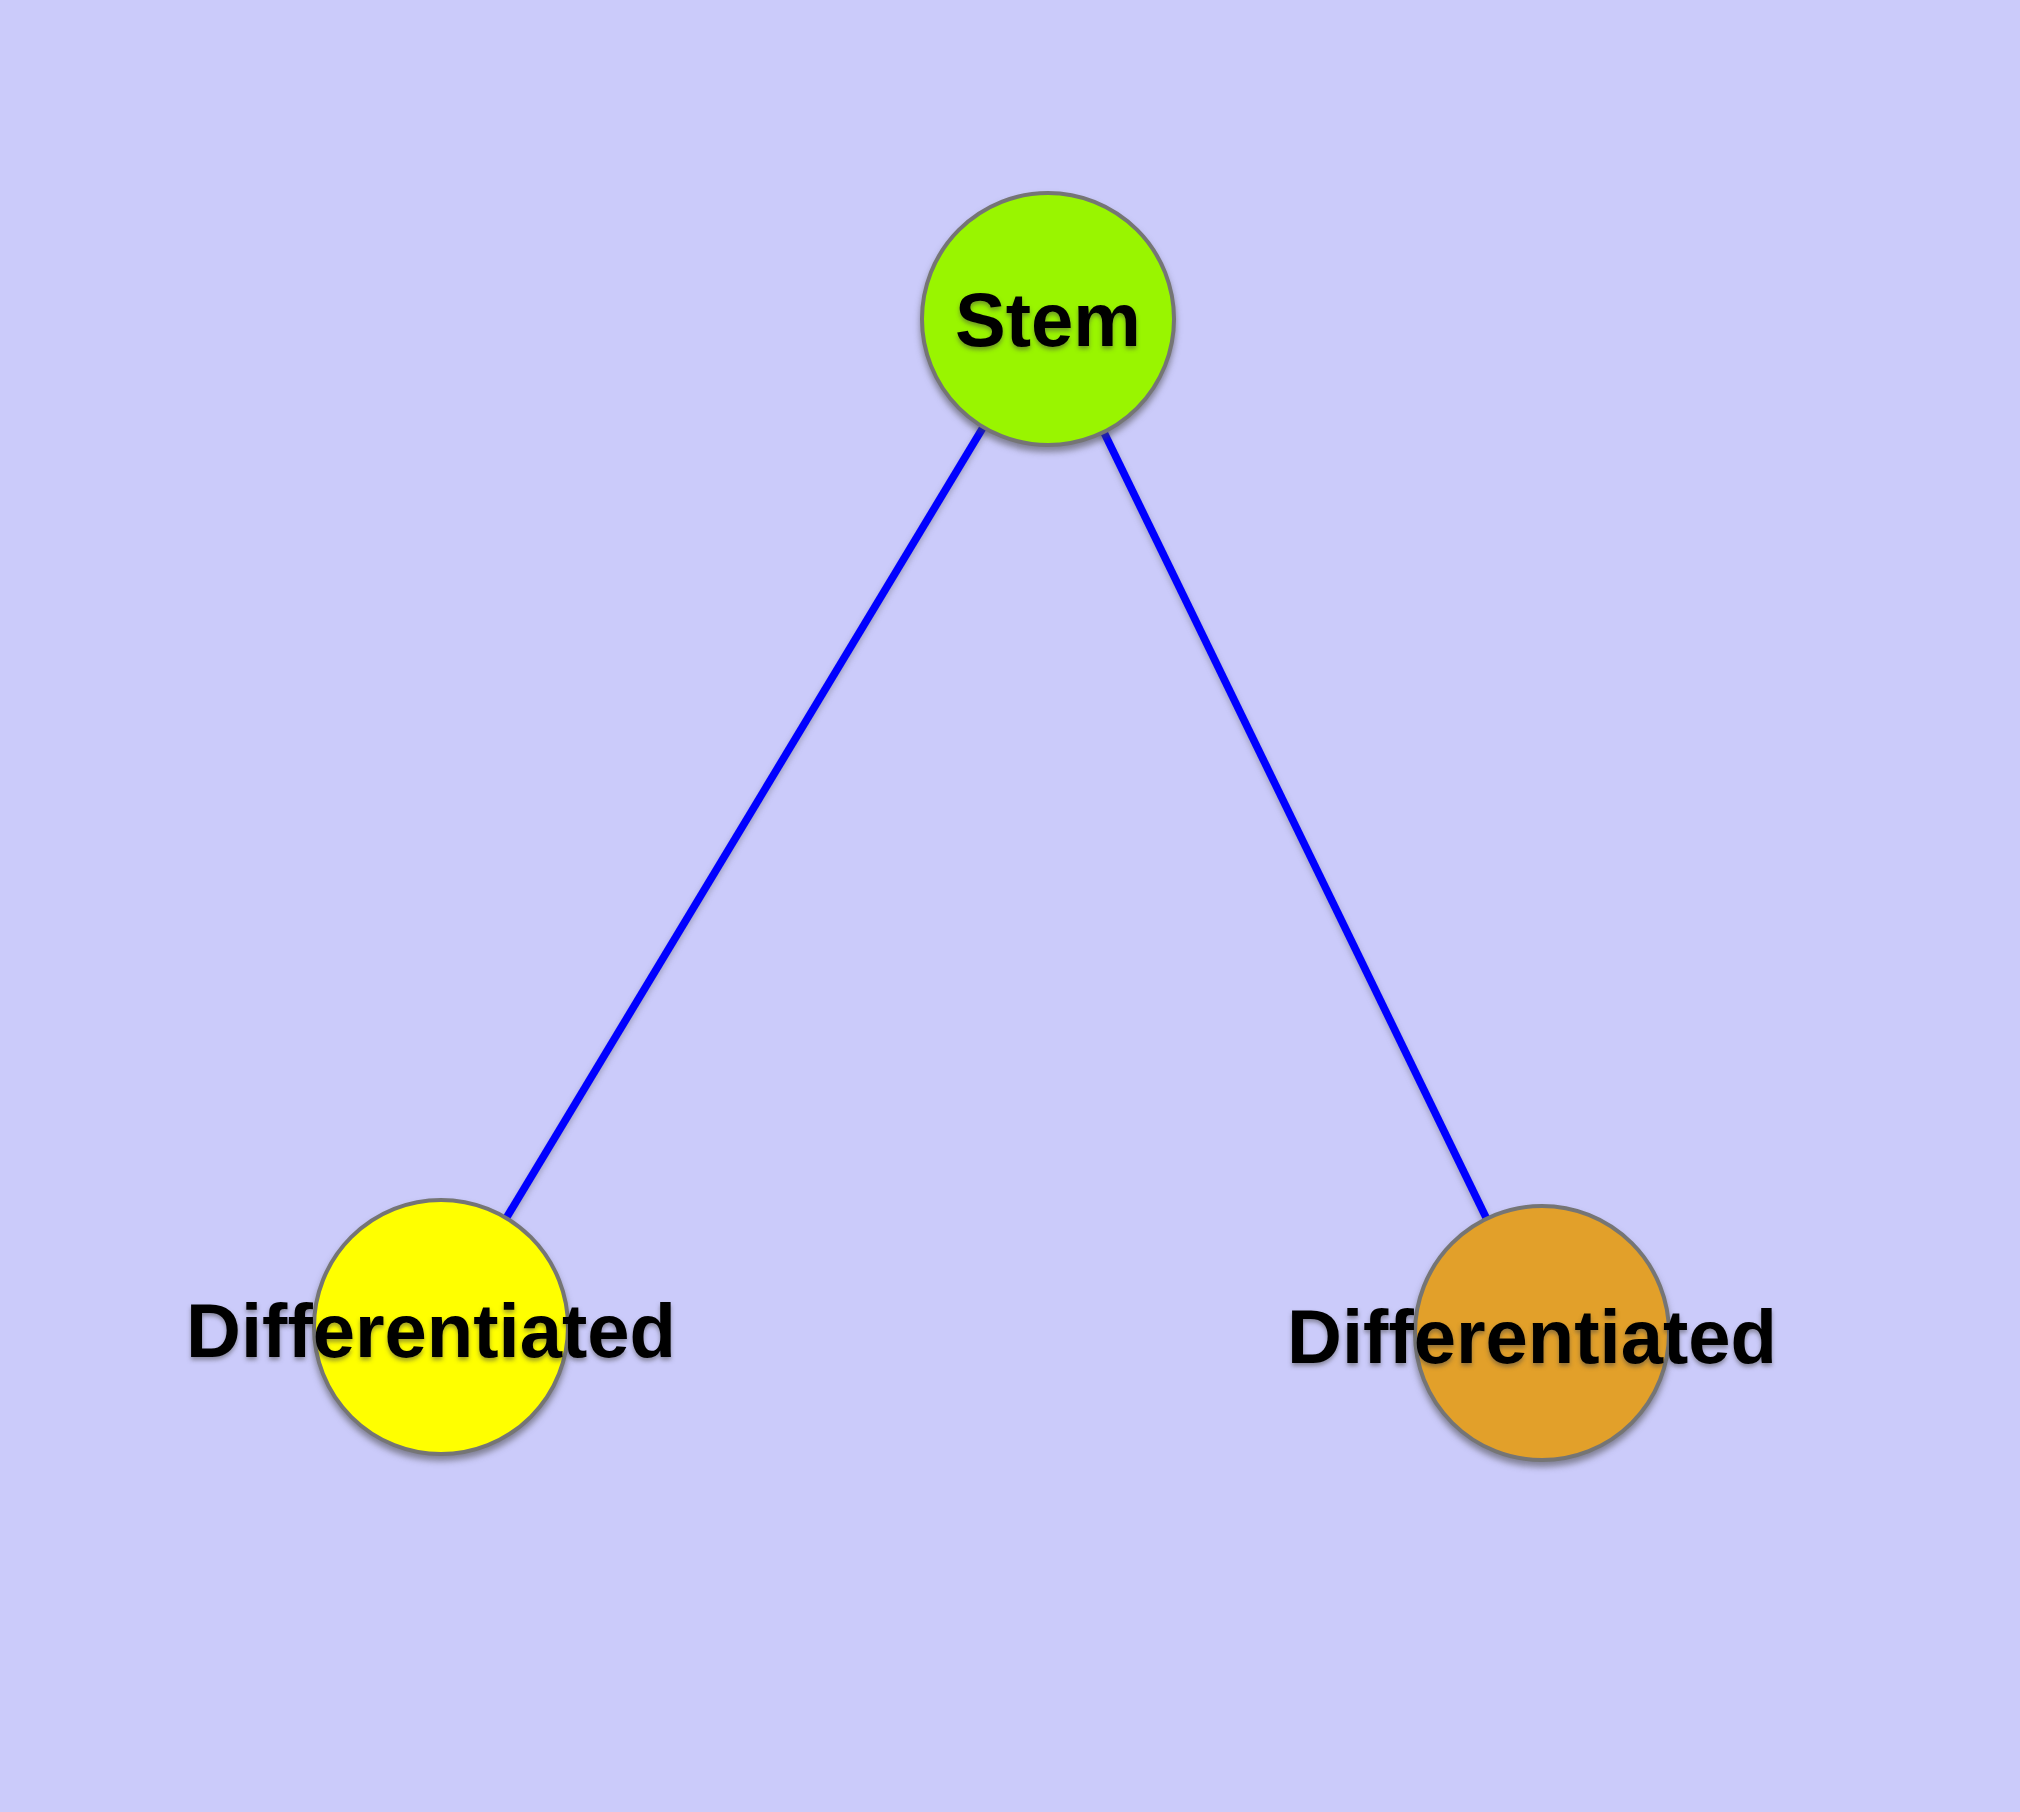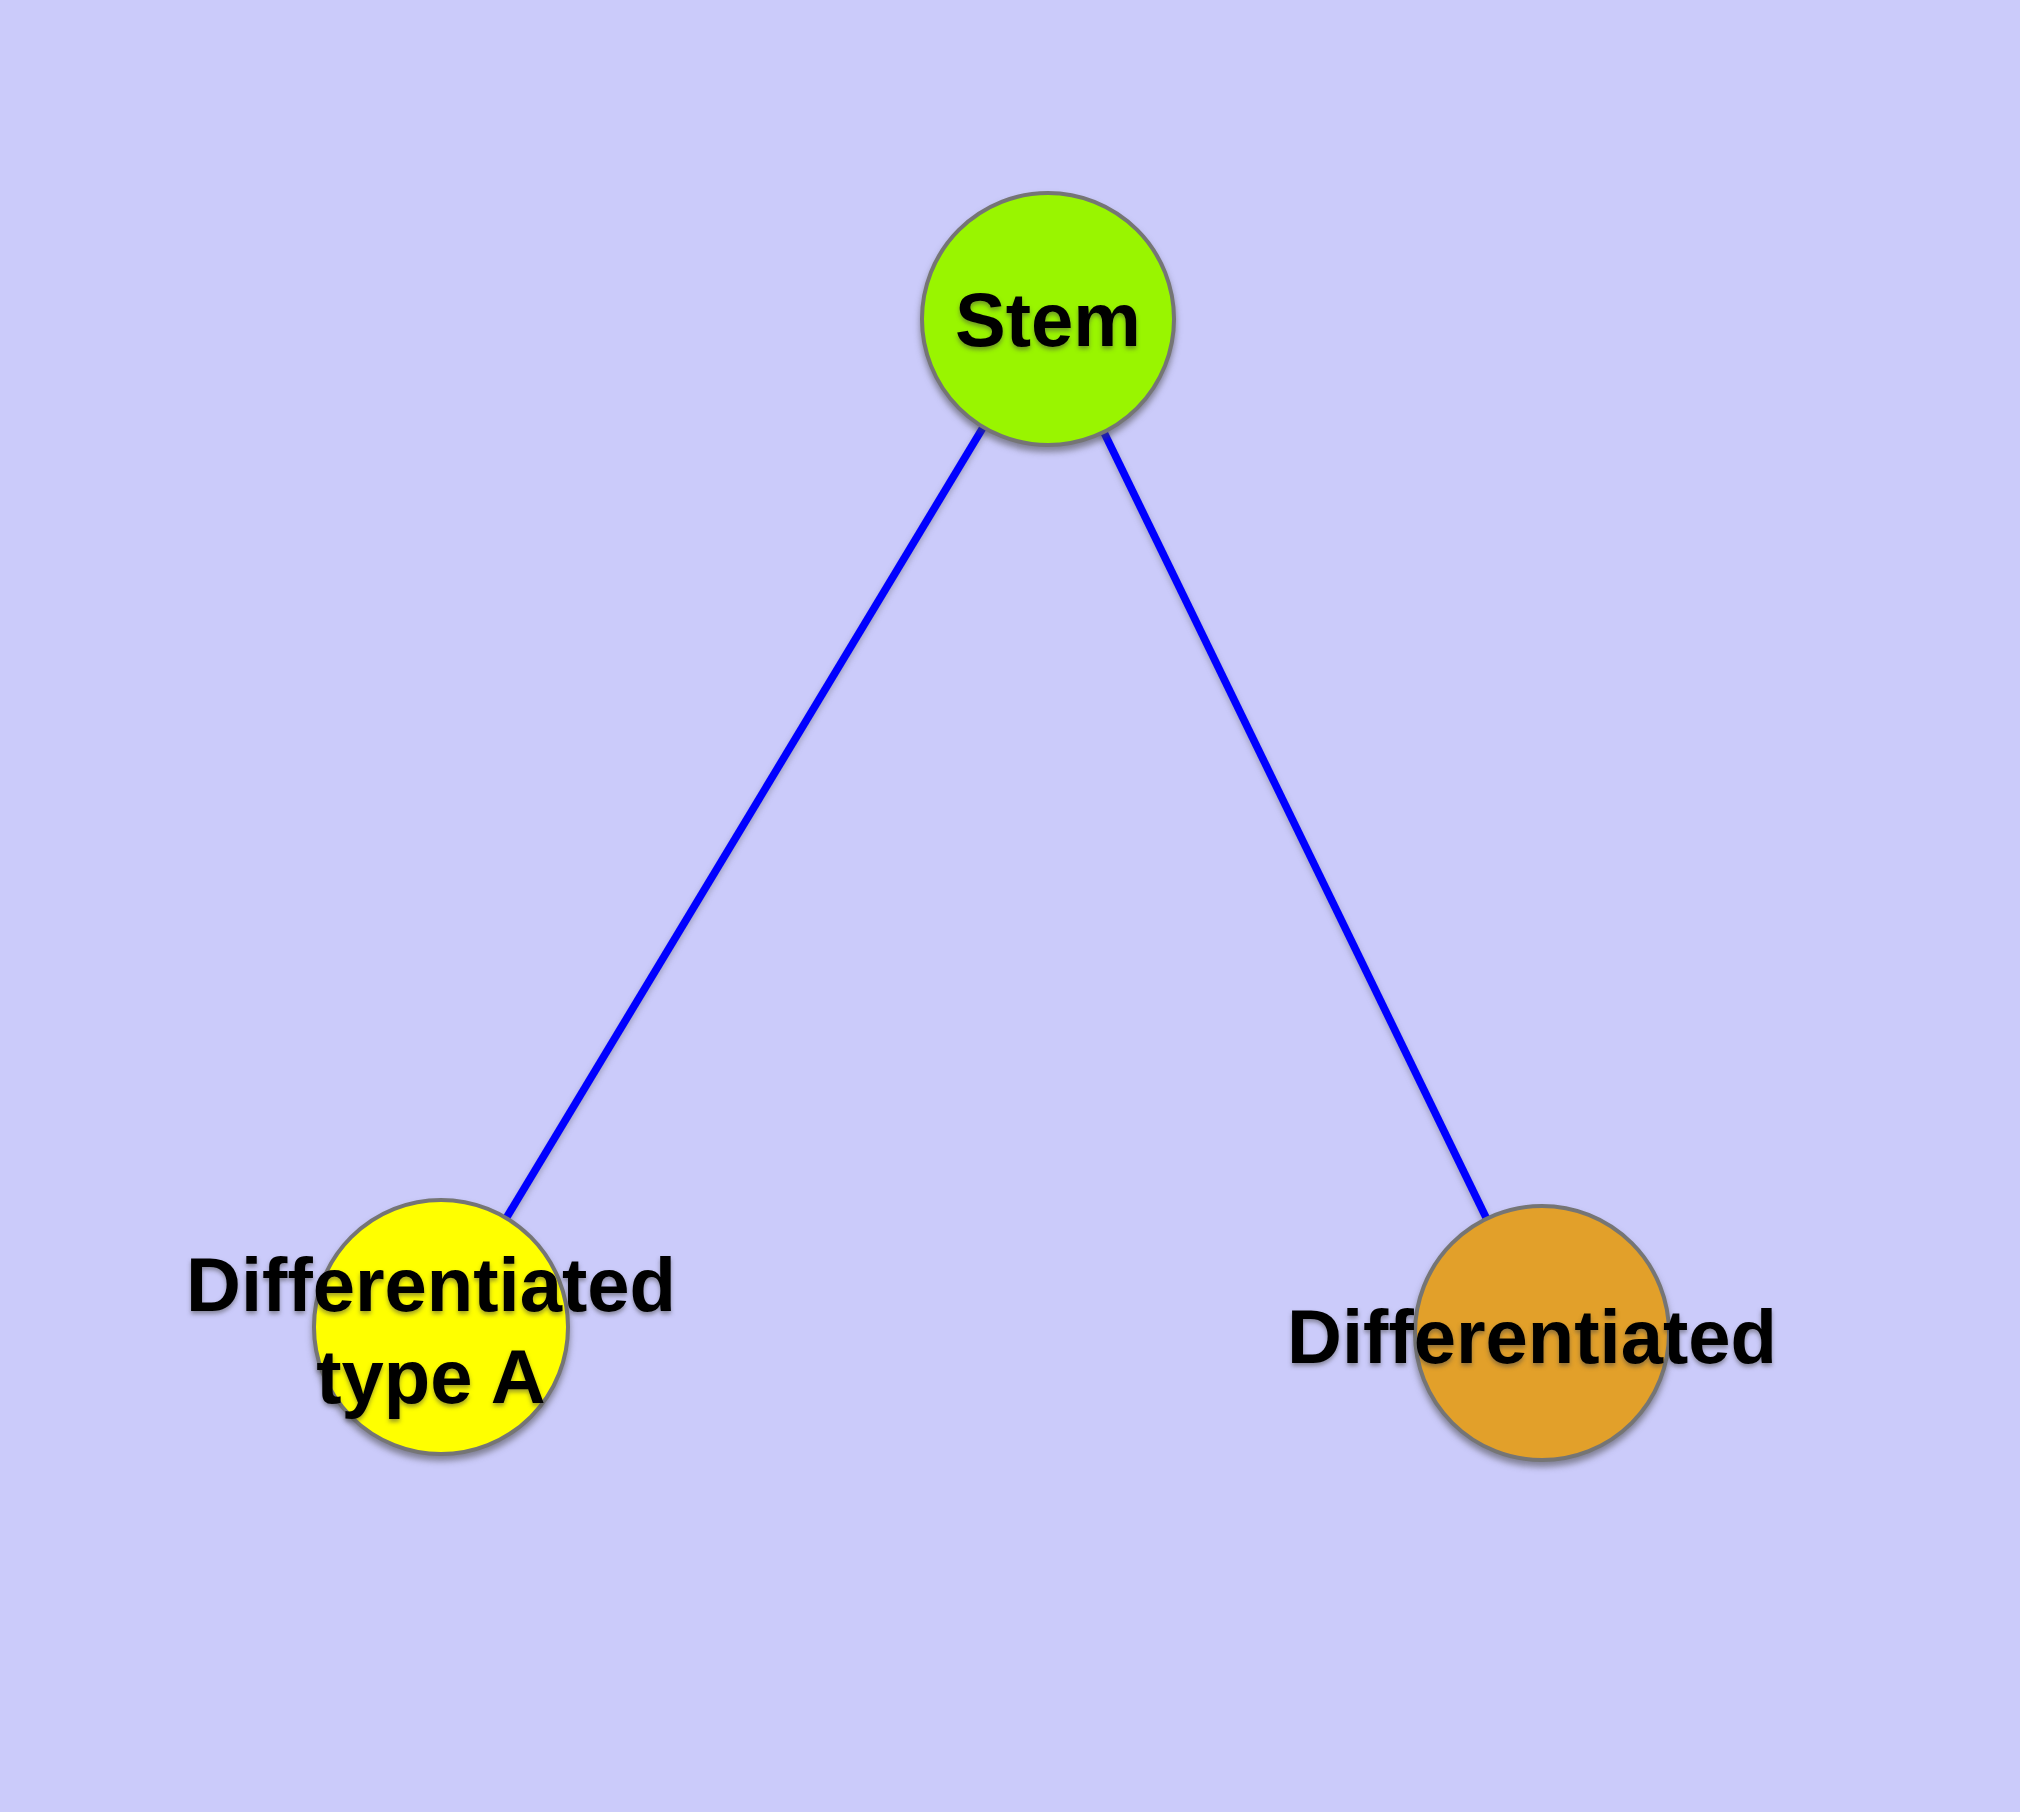--- a/index.html
+++ b/index.html
@@ -93,21 +93,20 @@
   <div class="node node-stem" style="background: rgb(153, 245, 0); border-color: rgb(117, 117, 117);"></div>
 
   <div class="node node-a" style="background: rgb(255, 255, 0); border-color: rgb(117, 117, 117);"></div>
 
   <div class="node node-b" style="background: rgb(226, 160, 42); border-color: rgb(117, 117, 117);"></div>
 
   <div class="node-label stem-label" style="color: rgb(0, 0, 0);">Stem</div>
 
   <div class="node-label a-label" style="color: rgb(0, 0, 0);">
     <div>Differentiated</div>
-    <div>type A</div>
   </div>
 
   <div class="node-label b-label" style="color: rgb(0, 0, 0);">
     <div>Differentiated</div>
   </div>
 
 </div>
 
 
 </body></html>

